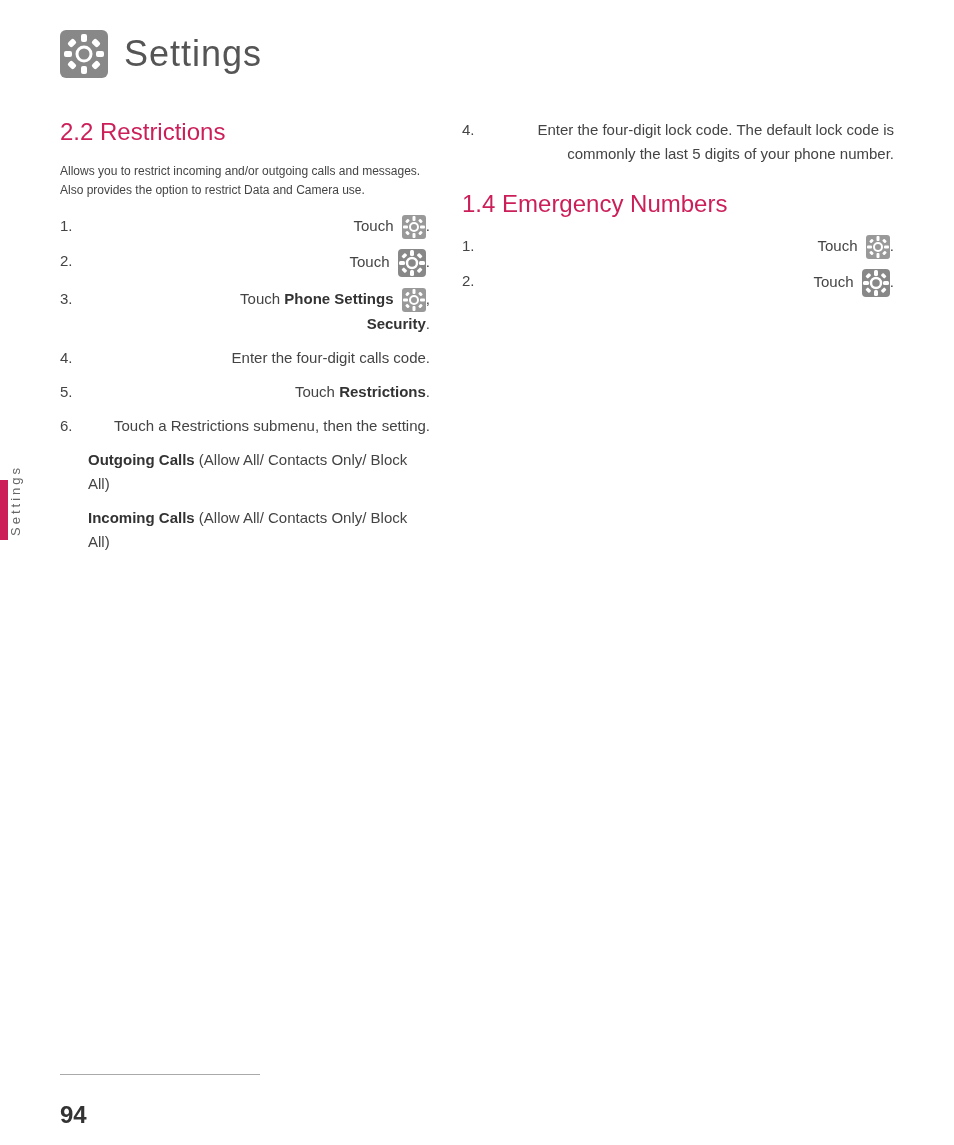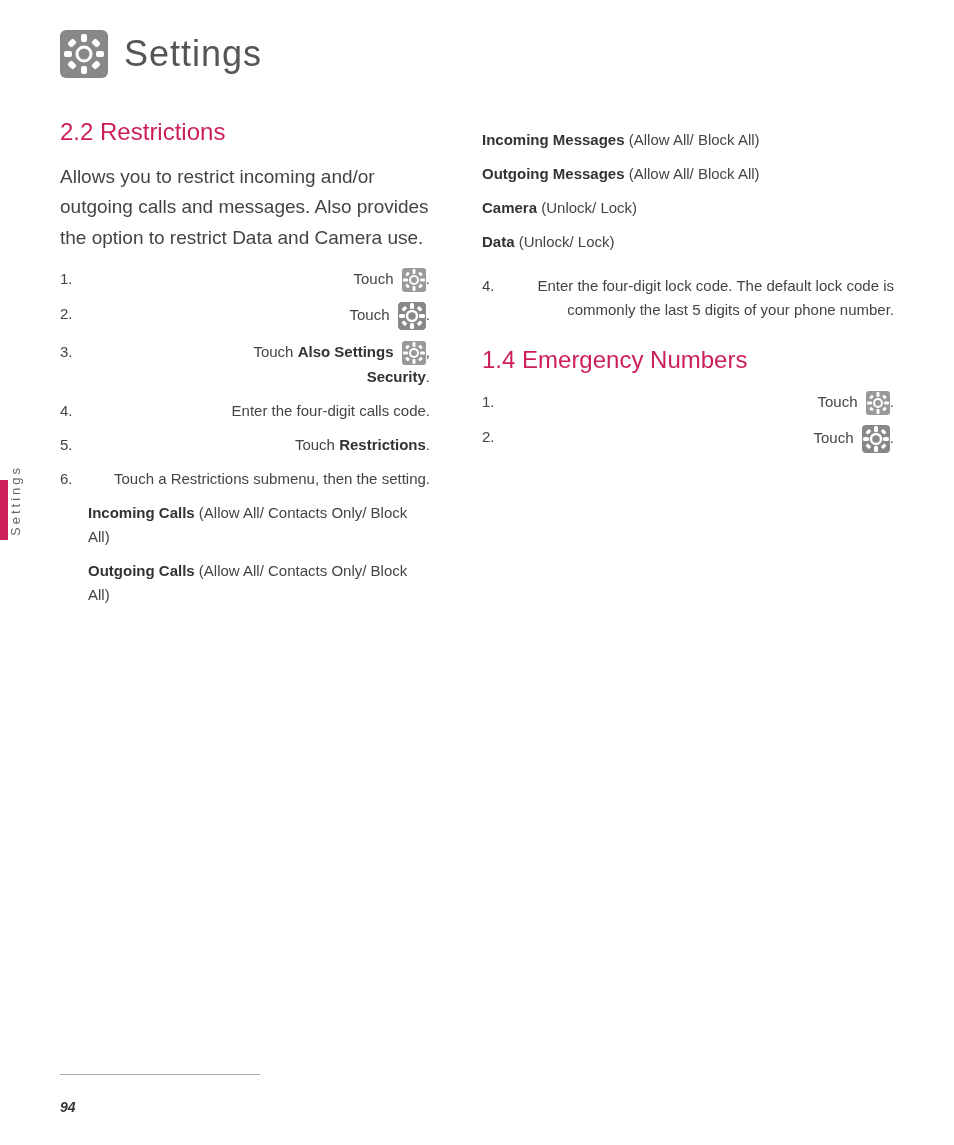--- a/index.html
+++ b/index.html
@@ -39,21 +39,21 @@
       font-size: 36px;
       font-weight: 300;
       color: #555555;
       letter-spacing: 1px;
     }
 
     
     .content-area {
       display: flex;
       padding: 20px 60px 40px 60px;
-      gap: 52px;
+      gap: 32px;
     }
 
     .left-column {
       width: 370px;
       flex-shrink: 0;
     }
 
     .right-column {
       flex: 1;
     }
@@ -61,21 +61,21 @@
     
     .section-heading {
       font-size: 24px;
       font-weight: 400;
       color: #cc1f5a;
       margin-bottom: 16px;
     }
 
     
     .body-text {
-      font-size: 19px;
+      font-size: 12px;
       line-height: 1.6;
       color: #444444;
       margin-bottom: 14px;
     }
 
     
     .steps-list {
       list-style: none;
       padding: 0;
       margin-bottom: 10px;
@@ -145,26 +145,25 @@
       bottom: 70px;
       left: 60px;
       width: 200px;
       height: 1px;
       background: #aaaaaa;
     }
 
     
     .page-number {
       position: absolute;
-      bottom: 30px;
+      bottom: 16px;
       left: 60px;
-      font-size: 14px;
+      font-size: 24px;
       font-weight: bold;
       color: #333333;
-      font-style: italic;
     }
 
     
     .sidebar-bar {
       position: absolute;
       left: 0;
       top: 480px;
       width: 8px;
       height: 60px;
       background: #cc1f5a;
@@ -266,21 +265,21 @@
               <rect x="20" y="4.5" width="3.5" height="5" rx="1" transform="rotate(-45 21.5 7)" fill="white"></rect>
               <rect x="4.5" y="18.5" width="3.5" height="5" rx="1" transform="rotate(-45 6.5 21)" fill="white"></rect>
               <rect x="20" y="18.5" width="3.5" height="5" rx="1" transform="rotate(45 21.5 21)" fill="white"></rect>
             </svg>.
           </span>
         </li>
 
         <li>
           <span class="step-number">3.</span>
           <span class="step-content">
-            Touch <strong>Also Settings</strong>&nbsp;
+            Touch <strong>Phone Settings</strong>&nbsp;
             <svg class="gear-icon-img" viewBox="0 0 24 24">
               <rect width="24" height="24" rx="3" fill="#999"></rect>
               <circle cx="12" cy="12" r="4" fill="none" stroke="white" stroke-width="2"></circle>
               <rect x="10.5" y="1" width="3" height="5" rx="1" fill="white"></rect>
               <rect x="10.5" y="18" width="3" height="5" rx="1" fill="white"></rect>
               <rect x="1" y="10.5" width="5" height="3" rx="1" fill="white"></rect>
               <rect x="18" y="10.5" width="5" height="3" rx="1" fill="white"></rect>
               <rect x="4" y="4" width="3" height="4" rx="1" transform="rotate(45 5.5 6)" fill="white"></rect>
               <rect x="17" y="4" width="3" height="4" rx="1" transform="rotate(-45 18.5 6)" fill="white"></rect>
               <rect x="4" y="16" width="3" height="4" rx="1" transform="rotate(-45 5.5 18)" fill="white"></rect>
@@ -301,45 +300,31 @@
         </li>
 
         <li>
           <span class="step-number">6.</span>
           <span class="step-content">Touch a Restrictions submenu, then the setting.</span>
         </li>
       </ul>
 
       <div class="sub-items">
         <p class="sub-item">
+          <strong>Outgoing Calls</strong> (Allow All/ Contacts Only/ Block All)
+        </p>
+        <p class="sub-item">
           <strong>Incoming Calls</strong> (Allow All/ Contacts Only/ Block All)
         </p>
-        <p class="sub-item">
-          <strong>Outgoing Calls</strong> (Allow All/ Contacts Only/ Block All)
-        </p>
       </div>
 
     </div>
 
     <div class="right-column">
 
-      <div class="sub-items" style="padding-left: 0; margin-bottom: 20px;">
-        <p class="sub-item">
-          <strong>Incoming Messages</strong> (Allow All/ Block All)
-        </p>
-        <p class="sub-item">
-          <strong>Outgoing Messages</strong> (Allow All/ Block All)
-        </p>
-        <p class="sub-item">
-          <strong>Camera</strong> (Unlock/ Lock)
-        </p>
-        <p class="sub-item">
-          <strong>Data</strong> (Unlock/ Lock)
-        </p>
-      </div>
 
       <ul class="steps-list" style="margin-bottom: 24px;">
         <li>
           <span class="step-number">4.</span>
           <span class="step-content">Enter the four-digit lock code. The default lock code is commonly the last 5 digits of your phone number.</span>
         </li>
       </ul>
 
       <h2 class="section-heading">1.4 Emergency Numbers</h2>
 

